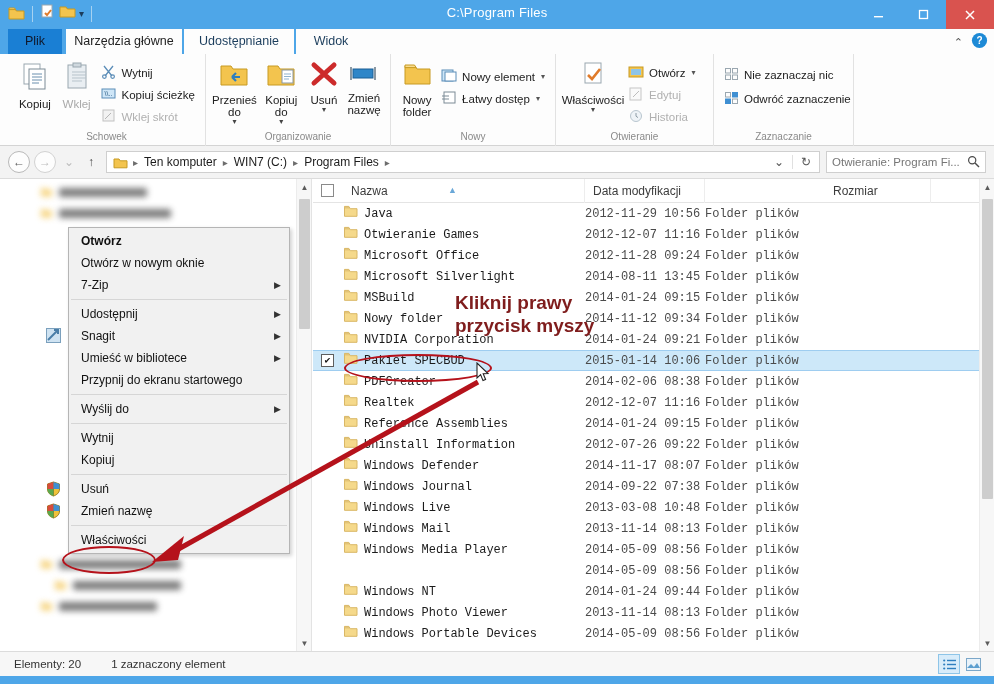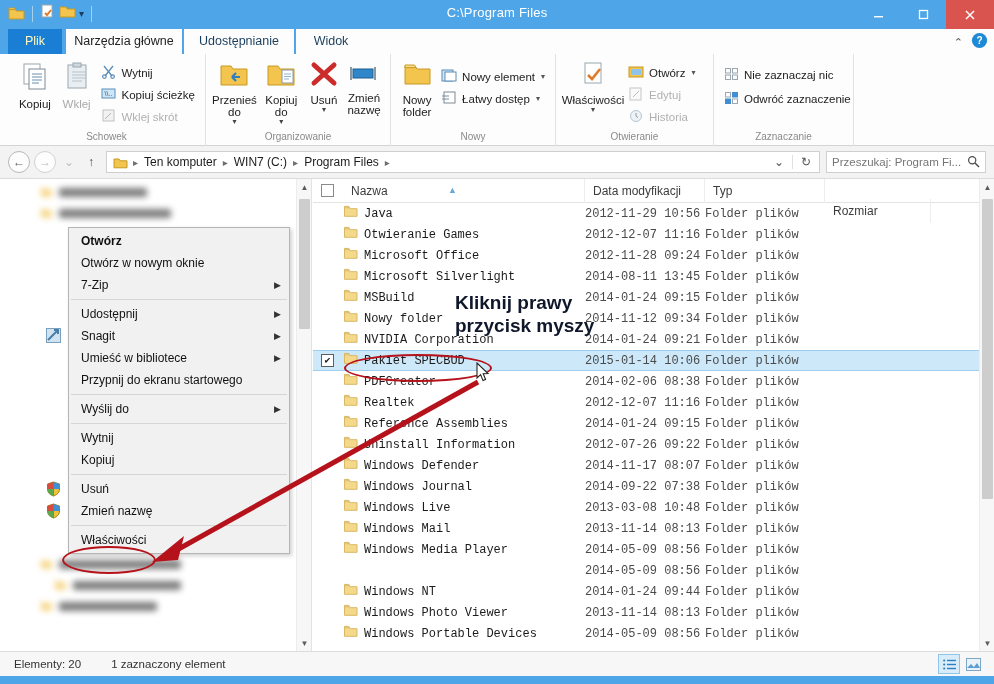--- a/index.html
+++ b/index.html
@@ -36,21 +36,21 @@
 
   
   .tabstrip {
     position: absolute; left: 0; top: 29px; width: 994px; height: 25px;
     background: #4ea6e8;
   }
   .tab {
     position: absolute; top: 0; height: 25px; line-height: 25px;
     font-size: 12.5px; text-align: center; color: #1b3d5c;
   }
-  .tab.file { left: 8px; width: 54px; background: #1a7fd4; color: #fef9c3; }
+  .tab.file { left: 8px; width: 54px; background: #1a7fd4; color: #0f172a; }
   .tab.active { background: #fdfdfd; color: #222; }
   .tab-home { left: 66px; width: 116px; }
   .tab-share { left: 184px; width: 110px; background: #fdfdfd; }
   .tab-view { left: 296px; width: 70px; background: #fdfdfd; }
   .tabstrip-fill {
     position: absolute; left: 366px; top: 0; width: 628px; height: 25px; background: #fdfdfd;
   }
   .ribbon-right {
     position: absolute; right: 6px; top: 3px; display: flex; gap: 8px; align-items: center;
   }
@@ -198,21 +198,21 @@
   }
   .ctxmenu .mi.bold { font-weight: bold; }
   .ctxmenu .mi .arrow { margin-left: auto; font-size: 9px; color: #333; }
   .ctxmenu .sepline { height: 1px; background: #d6d6d6; margin: 3px 2px; }
   .ctx-gutter-ic {
     position: absolute; left: -23px; width: 17px; height: 17px;
   }
 
   
   .annot {
-    position: absolute; color: #0f172a; font-weight: bold; font-size: 19px;
+    position: absolute; color: #7f1d1d; font-weight: bold; font-size: 19px;
     line-height: 23px; z-index: 30; font-family: "Liberation Sans", sans-serif;
   }
   .ellipse {
     position: absolute; border: 2.5px solid #b5121b; border-radius: 50%;
     z-index: 30; pointer-events: none;
   }
   svg.overlay { position: absolute; left: 0; top: 0; width: 994px; height: 684px; z-index: 29; pointer-events: none; }
   .cursor { position: absolute; z-index: 31; }
 </style>
 </head>
@@ -526,21 +526,21 @@
       <span class="crumb">WIN7 (C:)</span>
       <span class="sep">▸</span>
       <span class="crumb">Program Files</span>
       <span class="sep">▸</span>
       <span class="tail">
         <span>⌄</span>
         <span style="padding-right:4px;border-left:1px solid #e0e0e0;padding-left:8px;">↻</span>
       </span>
     </div>
     <div class="searchbox">
-      <span>Przeszukaj: Program Fi...</span>
+      <span>Otwieranie: Program Fi...</span>
       <span>
         <svg width="13" height="13" viewBox="0 0 13 13">
             <circle cx="5.2" cy="5.2" r="3.6" fill="none" stroke="#4a4a4a" stroke-width="1.2"></circle>
             <path d="M8 8l4 4" stroke="#4a4a4a" stroke-width="1.4"></path>
           </svg>
       </span>
     </div>
   </div>
 
   <div class="content">
@@ -585,22 +585,21 @@
     </div>
 
     <div class="listpane">
       <div class="colheaders">
         <div class="hdr-check"></div>
         <div class="hcell" style="left:30px;width:242px;">
           <span>Nazwa</span>
           <span class="sortmark">▲</span>
         </div>
         <div class="hcell" style="left:272px;width:120px;">Data modyfikacji</div>
-        <div class="hcell" style="left:392px;width:120px;">Typ</div>
-        <div class="hcell" style="left:512px;width:106px;margin-top:20px;">Rozmiar</div>
+        <div class="hcell" style="left:512px;width:106px;">Rozmiar</div>
       </div>
       <div class="rows" id="rows">
           <div class="row">
             <span class="cname">
               <span><svg width="15" height="13" viewBox="0 0 15 13">
                   <path d="M1.5 2h4.6l1.2 1.7H14v7.6H1.5z" fill="#f5d98b" stroke="#d9b765"></path>
                   <path d="M1.5 1.4h4.3l1 1.4H1.5z" fill="#fbeab8" stroke="#d9b765"></path>
                 </svg></span>
               <span>Java</span>
             </span>

